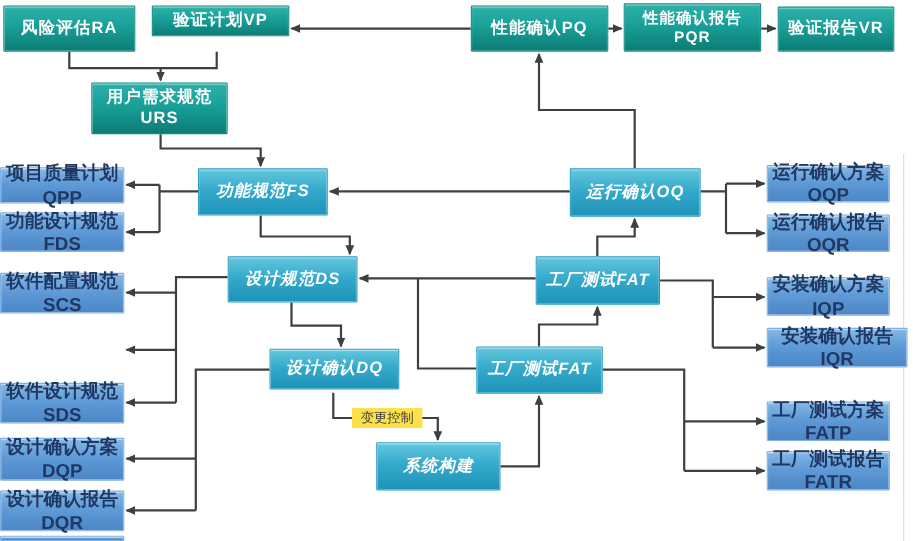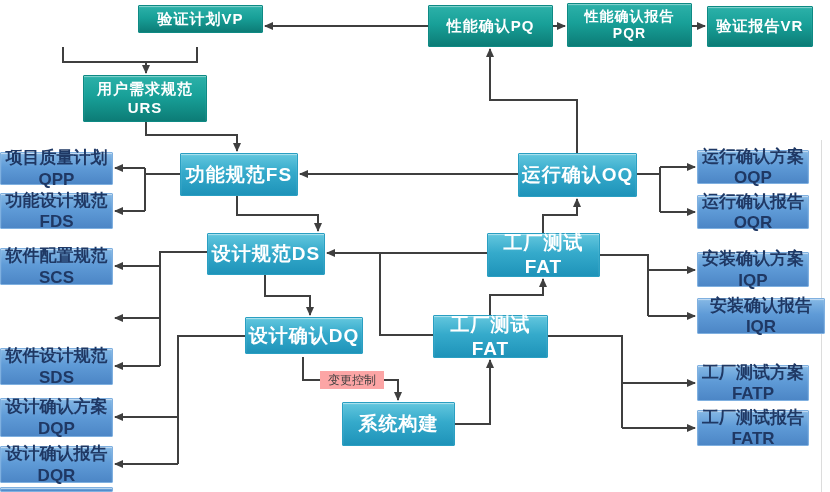--- a/index.html
+++ b/index.html
@@ -15,32 +15,32 @@
     z-index:2;box-sizing:border-box;
   }
   .teal{
     background:linear-gradient(180deg,#2cb1a9 0%,#18a098 45%,#0c7c76 100%);
     color:#ffffff;font-size:15px;letter-spacing:1px;
     box-shadow:inset 0 1px 1px rgba(255,255,255,.45);
     border:1px solid #0e8a84;border-radius:1px;
   }
   .cyan{
     background:linear-gradient(180deg,#63c7de 0%,#35aacb 45%,#1e93b9 100%);
-    color:#ffffff;font-size:19px;letter-spacing:1px;
+    color:#ffffff;font-size:15px;letter-spacing:1px;
     box-shadow:inset 0 1px 1px rgba(255,255,255,.5);
-    border:1px solid #2a9fc2;border-radius:1px;
+    border:1px solid #2a9fc2;border-radius:1px;font-style:italic;
   }
   .blue{
     background:linear-gradient(180deg,#85b8e5 0%,#5f9bd7 45%,#4c86c6 100%);
     color:#1f3864;font-size:17px;letter-spacing:0;
     box-shadow:inset 0 1px 1px rgba(255,255,255,.55);
     border:1px solid #7fb0e0;border-radius:1px;
   }
   .edge-label{
-    position:absolute;z-index:3;background:#fca5a5;color:#3f3f3f;
+    position:absolute;z-index:3;background:#fde047;color:#3f3f3f;
     font-size:12px;text-align:center;line-height:18px;
   }
   .faint-line{position:absolute;width:1px;background:#dcdcdc;z-index:1;}
 </style>
 </head>
 <body>
 
 <div class="stage">
 
   <svg class="layer" width="830" height="492" viewBox="0 0 830 492">
@@ -85,20 +85,21 @@
       <path d="M660,212 H695" marker-end="url(#arr)"></path>
       <path d="M648,270 H695" marker-end="url(#arr)"></path>
       <path d="M648,316 H695" marker-end="url(#arr)"></path>
       <path d="M622,383 H695" marker-end="url(#arr)"></path>
       <path d="M622,428 H695" marker-end="url(#arr)"></path>
     </g>
   </svg>
 
   <div class="edge-label" style="left:320px;top:371px;width:64px;height:18px">变更控制</div>
 
+  <div class="node teal" style="left:3px;top:5px;width:120px;height:42px">风险评估RA</div>
   <div class="node teal" style="left:138px;top:5px;width:125px;height:28px">验证计划VP</div>
   <div class="node teal" style="left:428px;top:5px;width:125px;height:42px">性能确认PQ</div>
   <div class="node teal" style="left:567px;top:3px;width:125px;height:44px;font-size:14px">性能确认报告
 PQR</div>
   <div class="node teal" style="left:707px;top:6px;width:106px;height:41px">验证报告VR</div>
 
   <div class="node teal" style="left:83px;top:75px;width:124px;height:47px">用户需求规范
 URS</div>
 
   <div class="node cyan" style="left:180px;top:153px;width:118px;height:43px">功能规范FS</div>

